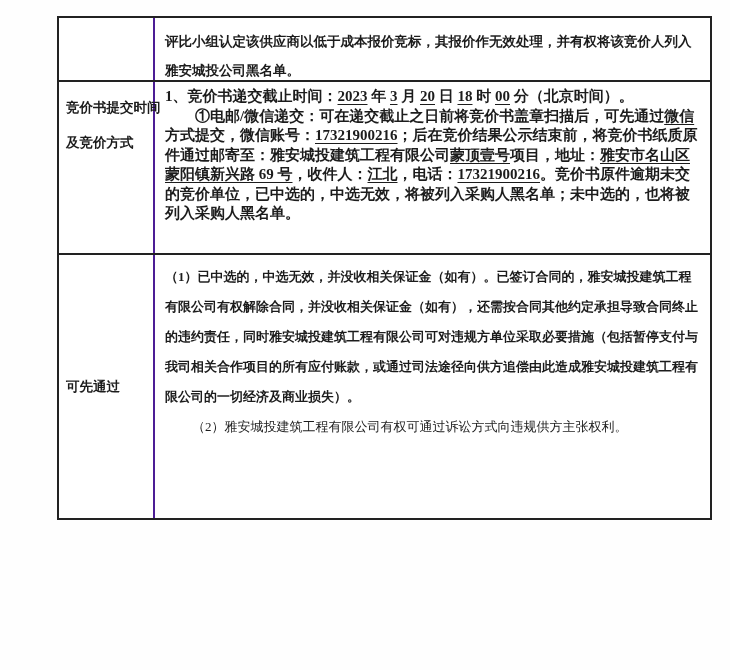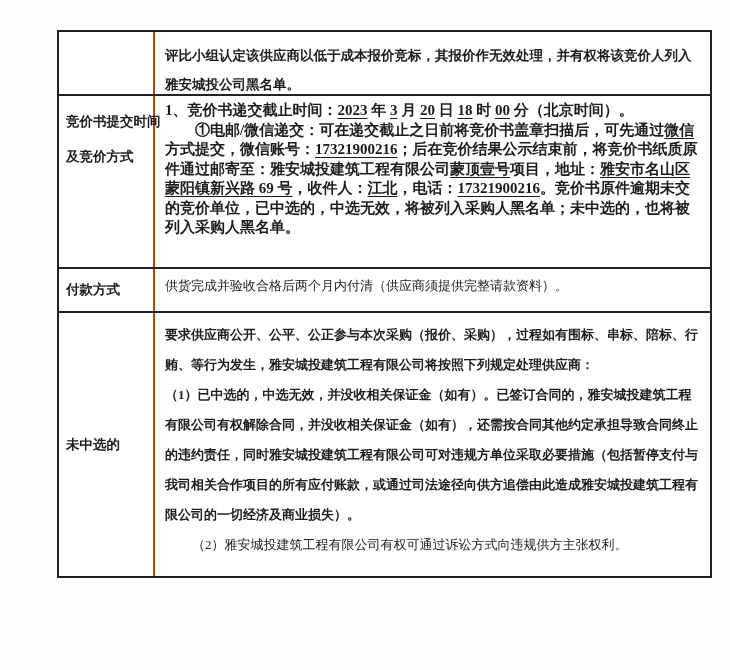--- a/index.html
+++ b/index.html
@@ -10,42 +10,42 @@
     color: #1c1c1c;
     overflow: hidden;
   }
   .page {
     position: relative;
     width: 730px; height: 670px;
     background: #fefefe;
   }
   .doc-table {
     position: absolute;
-    left: 57px; top: 30px;
+    left: 57px; top: 16px;
     width: 655px;
     border: 2px solid #222;
     box-sizing: border-box;
     background: #fff;
   }
   .row {
     display: flex;
     box-sizing: border-box;
     border-bottom: 2px solid #222;
     overflow: hidden;
   }
   .row:last-child { border-bottom: none; }
   .row-0 { height: 64px; }
   .row-1 { height: 173px; }
   .row-2 { height: 44px; }
   .row-3 { height: 263px; }
 
   .label-cell {
     width: 96px;
     min-width: 96px;
-    border-right: 2px solid #c2410c;
+    border-right: 2px solid #4c1d95;
     box-sizing: border-box;
     padding: 8px 14px 4px 7px;
     font-weight: 700;
     font-size: 13.5px;
     display: flex;
     flex-direction: column;
   }
   .row-2 .label-cell, .row-3 .label-cell { justify-content: center; padding-top: 4px; }
   .row-1 .label-cell .label-line { line-height: 35px; }
   .label-line { line-height: 22px; white-space: nowrap; }
@@ -84,32 +84,23 @@
       <div class="row row-1">
         <div class="label-cell">
           <div class="label-line">竞价书提交时间</div>
           <div class="label-line">及竞价方式</div>
         </div>
         <div class="content-cell">
           <p class="para"><span>1、竞价书递交截止时间：</span><span class="u">2023</span><span> 年 </span><span class="u">3</span><span> 月 </span><span class="u">20</span><span> 日 </span><span class="u">18</span><span> 时 </span><span class="u">00</span><span> 分（北京时间）。</span></p>
           <p class="para indent"><span>①电邮/微信递交：可在递交截止之日前将竞价书盖章扫描后，可先通过</span><span class="u">微信</span><span>方式提交，微信账号：</span><span class="u">17321900216</span><span>；后在竞价结果公示结束前，将竞价书纸质原件通过邮寄至：雅安城投建筑工程有限公司</span><span class="u">蒙顶壹号</span><span>项目，地址：</span><span class="u">雅安市名山区蒙阳镇新兴路 69 号</span><span>，收件人：</span><span class="u">江北</span><span>，电话：</span><span class="u">17321900216</span><span>。竞价书原件逾期未交的竞价单位，已中选的，中选无效，将被列入采购人黑名单；未中选的，也将被列入采购人黑名单。</span></p>
         </div>
       </div>
-      <div class="row row-2">
+      <div class="row row-3">
         <div class="label-cell">
-          <div class="label-line">付款方式</div>
+          <div class="label-line">可先通过</div>
         </div>
         <div class="content-cell">
-          <p class="para"><span>供货完成并验收合格后两个月内付清（供应商须提供完整请款资料）。</span></p>
-        </div>
-      </div>
-      <div class="row row-3">
-        <div class="label-cell">
-          <div class="label-line">未中选的</div>
-        </div>
-        <div class="content-cell">
-          <p class="para"><span>要求供应商公开、公平、公正参与本次采购（报价、采购），过程如有围标、串标、陪标、行贿、等行为发生，雅安城投建筑工程有限公司将按照下列规定处理供应商：</span></p>
           <p class="para"><span>（1）已中选的，中选无效，并没收相关保证金（如有）。已签订合同的，雅安城投建筑工程有限公司有权解除合同，并没收相关保证金（如有），还需按合同其他约定承担导致合同终止的违约责任，同时雅安城投建筑工程有限公司可对违规方单位采取必要措施（包括暂停支付与我司相关合作项目的所有应付账款，或通过司法途径向供方追偿由此造成雅安城投建筑工程有限公司的一切经济及商业损失）。</span></p>
           <p class="para normal"><span>（2）雅安城投建筑工程有限公司有权可通过诉讼方式向违规供方主张权利。</span></p>
         </div>
       </div>
     </div>
 </div>
 
 </body></html>

